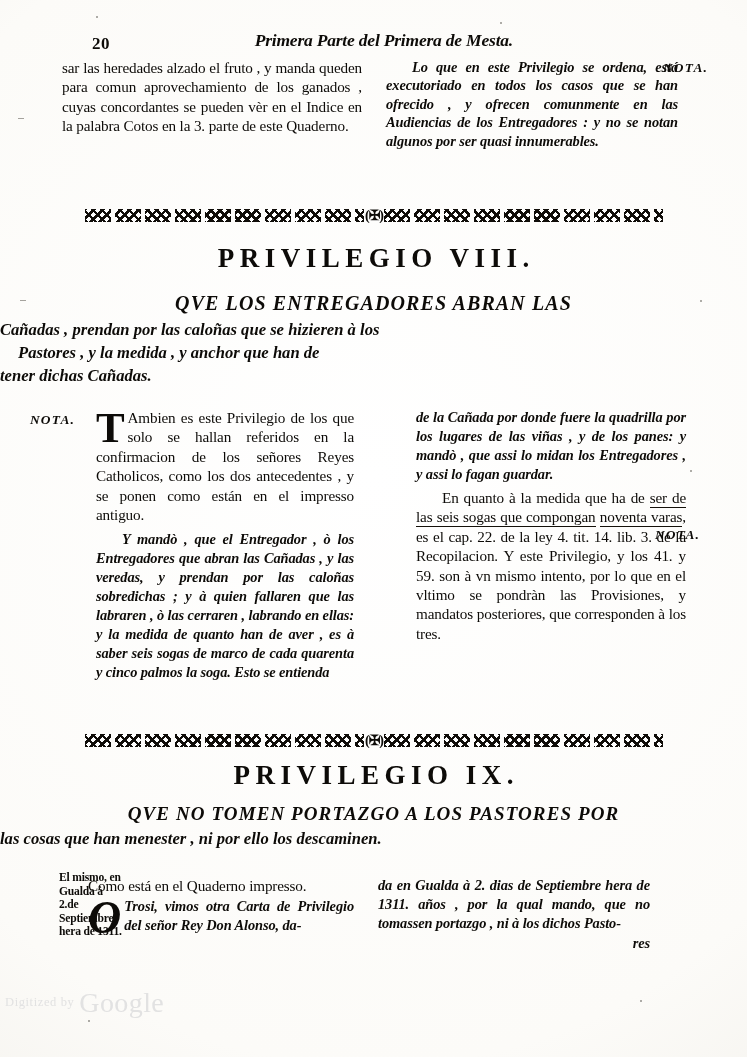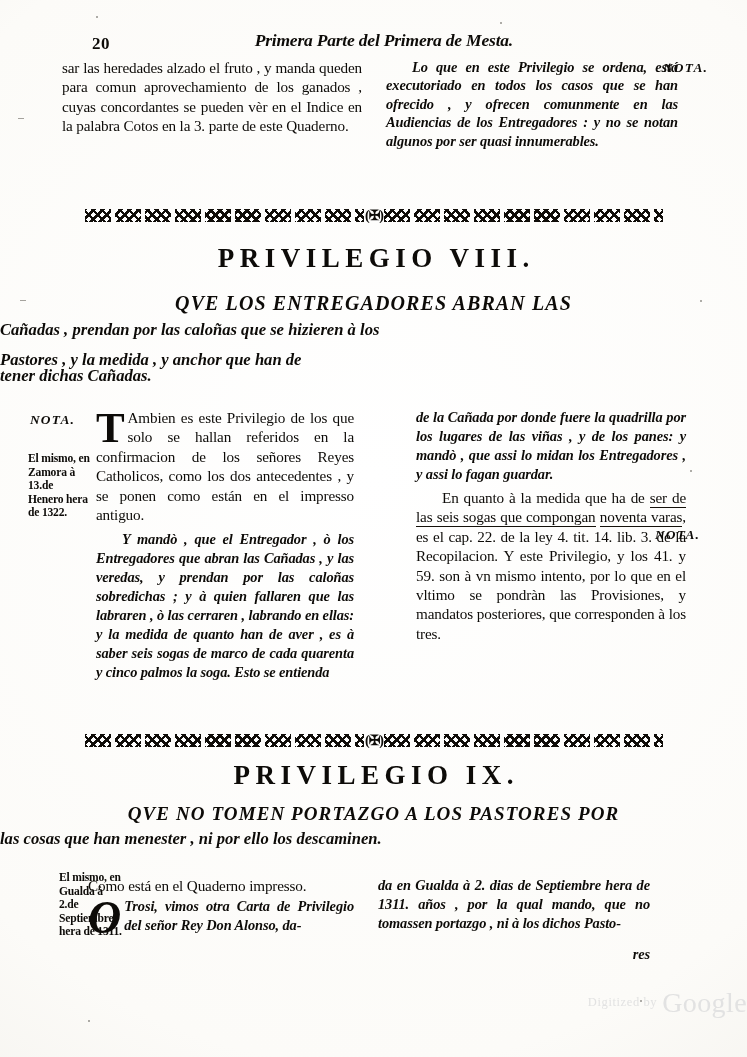--- a/index.html
+++ b/index.html
@@ -179,23 +179,23 @@
     padding: 2px 3px 0 0;
     margin-top: 1px;
   }
   .dropcap.o { font-size: 46px; line-height: 36px; }
 
   .underline-seg { border-bottom: 1.6px solid #141009; padding-bottom: 1px; }
 
   
   .watermark {
     position: absolute;
-    left: 18px; right: 0;
+    left: 5px; right: 0;
     bottom: 38px;
-    text-align: right;
+    text-align: left;
     color: #e2e2e2;
     user-select: none;
   }
   .wm-small {
     font-size: 12.5px;
     letter-spacing: .6px;
     vertical-align: 6px;
   }
   .wm-big {
     font-size: 28px;
@@ -235,25 +235,24 @@
 
   <div class="ornament" style="top:208px;">
     <div class="orn-band"></div>
     <div class="orn-center">(✠)</div>
     <div class="orn-band"></div>
   </div>
 
   <div class="priv-title" style="top:243px;">PRIVILEGIO VIII.</div>
   <div class="priv-sub-caps" style="top:292px;">QVE LOS ENTREGADORES ABRAN LAS</div>
   <div class="priv-sub-line" style="top:320px;">Cañadas , prendan por las caloñas que se hizieren à los</div>
-  <div class="priv-sub-line" style="top:350px;">Pastores , y la medida , y anchor que han de</div>
+  <div class="priv-sub-line" style="top:343px;padding-left:18px;">Pastores , y la medida , y anchor que han de</div>
   <div class="priv-sub-line" style="top:366px;">tener dichas Cañadas.</div>
 
   <div class="mnote-nota" style="left:30px; top:412px;">NOTA.</div>
-  <div class="mnote" style="left:28px; top:452px; width:62px;">El mismo, en Zamora à 13.de Henero hera de 1322.</div>
   <div class="mnote-nota" style="left:655px; top:527px;">NOTA.</div>
 
   <div style="position:absolute; left:96px; top:408px; width:258px;">
     <p class="rm"><span class="dropcap">T</span><span>Ambien es este Privilegio de los que solo se hallan referidos en la confirmacion de los señores Reyes Catholicos, como los dos antecedentes , y se ponen como están en el impresso antiguo.</span></p>
     <p class="it loose indent" style="margin-top:6px;">Y mandò , que el Entregador , ò los Entregadores que abran las Cañadas , y las veredas, y prendan por las caloñas sobredichas ; y à quien fallaren que las labraren , ò las cerraren , labrando en ellas: y la medida de quanto han de aver , es à saber seis sogas de marco de cada quarenta y cinco palmos la soga. Esto se entienda</p>
   </div>
 
   <div style="position:absolute; left:378px; top:408px; width:270px;margin-left:38px;">
     <p class="it loose">de la Cañada por donde fuere la quadrilla por los lugares de las viñas , y de los panes: y mandò , que assi lo midan los Entregadores , y assi lo fagan guardar.</p>
     <p class="rm" style="margin-top:4px; text-indent:26px;"><span>En quanto à la medida que ha de</span>
@@ -273,21 +272,21 @@
 
   <div class="mnote" style="left:28px; top:871px; width:64px;margin-left:31px;">El mismo, en Gualda à 2.de Septiembre hera de 1311.</div>
 
   <div style="position:absolute; left:88px; top:876px; width:266px;">
     <p class="rm">Como está en el Quaderno impresso.</p>
     <p class="it" style="margin-top:2px; line-height:19px;"><span class="dropcap o">O</span><span>Trosi, vimos otra Carta de Privilegio del señor Rey Don Alonso, da-</span></p>
   </div>
 
   <div style="position:absolute; left:378px; top:876px; width:272px;">
     <p class="it loose">da en Gualda à 2. dias de Septiembre hera de 1311. años , por la qual mando, que no tomassen portazgo , ni à los dichos Pasto-</p>
-    <p class="it" style="text-align:right; margin-top:12px;">res</p>
+    <p class="it" style="text-align:right; margin-top:1px;">res</p>
   </div>
 
   <div class="watermark">
     <span class="wm-small">Digitized by</span><span class="wm-big">Google</span>
   </div>
 
   <div class="edge-tick" style="left:18px; top:118px;"></div>
   <div class="edge-tick" style="left:20px; top:300px;"></div>
   <div class="speckle" style="left:96px; top:16px; width:2px; height:2px;"></div>
   <div class="speckle" style="left:500px; top:22px; width:2px; height:2px;"></div>

